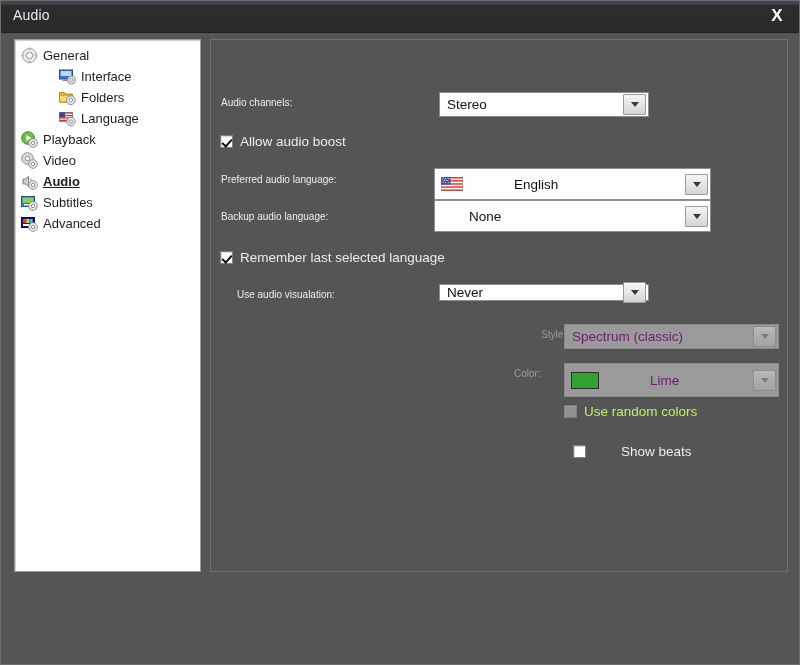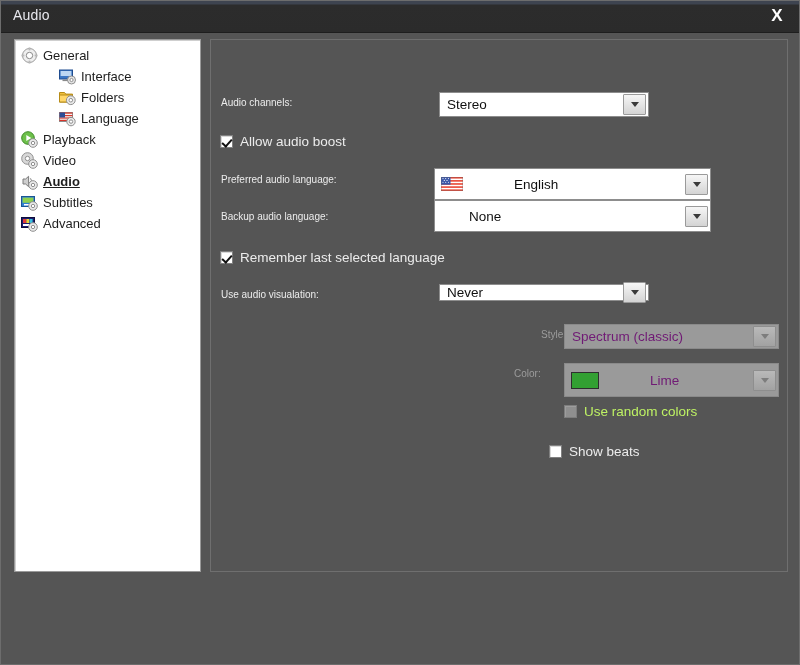--- a/index.html
+++ b/index.html
@@ -290,21 +290,21 @@
         <span class="arrow">
             <i></i>
           </span>
       </div>
 
       <div class="cbrow" style="left:9px;top:210px;">
         <span class="cbox checked"></span>
         <span class="cblabel">Remember last selected language</span>
       </div>
 
-      <div class="lbl row" style="left:10px;top:249px;">Use audio visualation:</div>
+      <div class="lbl row" style="left:26px;top:249px;">Use audio visualation:</div>
       <div class="combo" style="left:228px;top:244px;width:210px;height:17px;">
         <span class="val">Never</span>
         <span class="arrow">
             <i></i>
           </span>
       </div>
 
       <div class="lbl dim row" style="left:306px;top:289px;margin-left:24px;">Style:</div>
       <div class="combo disabled" style="left:353px;top:284px;width:215px;height:25px;">
         <span class="val">Spectrum (classic)</span>
@@ -320,21 +320,21 @@
         <span class="arrow">
             <i></i>
           </span>
       </div>
 
       <div class="cbrow" style="left:353px;top:364px;">
         <span class="cbox off-dim"></span>
         <span class="cblabel dim">Use random colors</span>
       </div>
 
-      <div class="cbrow" style="left:338px;top:404px;">
+      <div class="cbrow" style="left:362px;top:404px;gap:28px;">
         <span class="cbox"></span>
         <span class="cblabel">Show beats</span>
       </div>
 
     </div>
   </div>
 
   <div class="footer">
 
     

